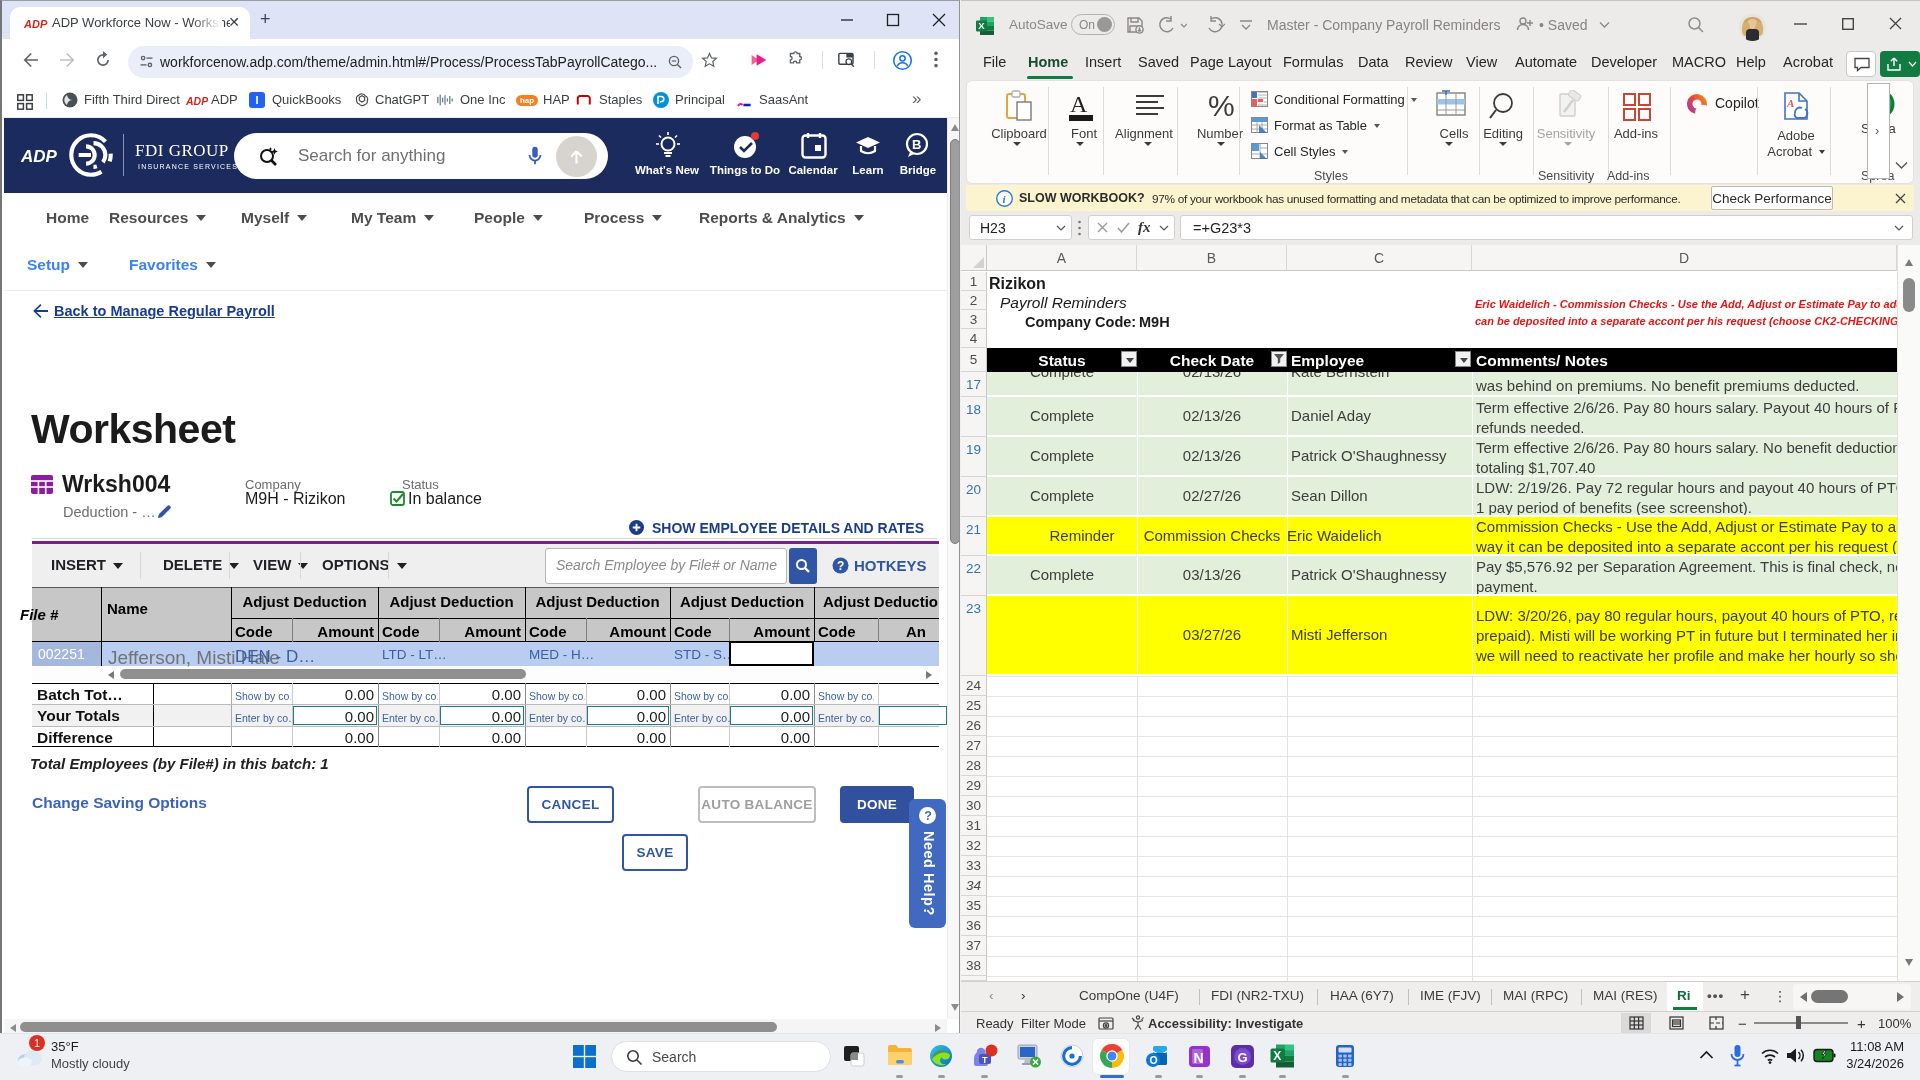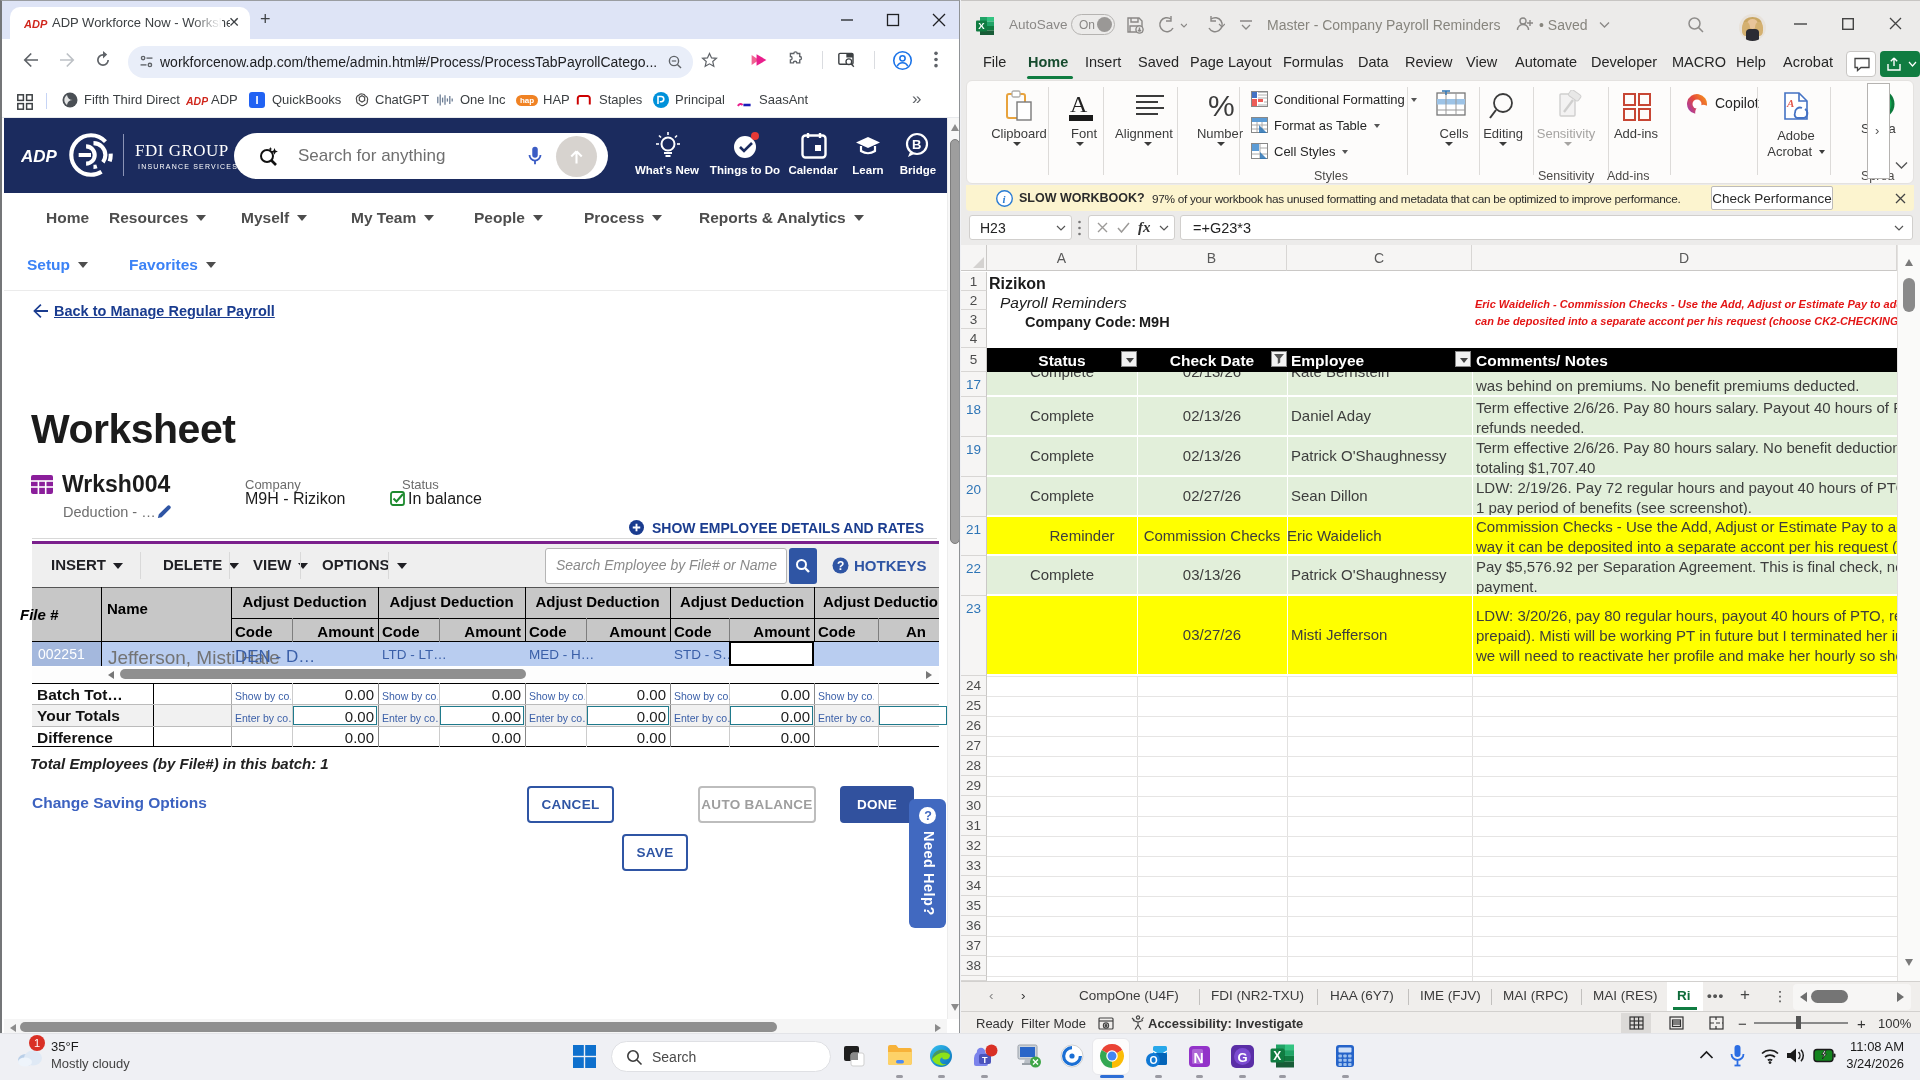--- a/index.html
+++ b/index.html
@@ -798,21 +798,21 @@
       <div class="rowh" style="top:431px;height:20px;line-height:20px;color:#4c4c4c;">24</div>
       <div class="rowh" style="top:451px;height:20px;line-height:20px;color:#4c4c4c;">25</div>
       <div class="rowh" style="top:471px;height:20px;line-height:20px;color:#4c4c4c;">26</div>
       <div class="rowh" style="top:491px;height:20px;line-height:20px;color:#4c4c4c;">27</div>
       <div class="rowh" style="top:511px;height:20px;line-height:20px;color:#4c4c4c;">28</div>
       <div class="rowh" style="top:531px;height:20px;line-height:20px;color:#4c4c4c;">29</div>
       <div class="rowh" style="top:551px;height:20px;line-height:20px;color:#4c4c4c;">30</div>
       <div class="rowh" style="top:571px;height:20px;line-height:20px;color:#4c4c4c;">31</div>
       <div class="rowh" style="top:591px;height:20px;line-height:20px;color:#4c4c4c;">32</div>
       <div class="rowh" style="top:611px;height:20px;line-height:20px;color:#4c4c4c;">33</div>
-      <div class="rowh" style="top:631px;height:20px;line-height:20px;color:#4c4c4c;">34</div>
+      <div class="rowh" style="top:631px;height:20px;line-height:20px;color:#4c4c4c;font-style:italic;">34</div>
       <div class="rowh" style="top:651px;height:20px;line-height:20px;color:#4c4c4c;">35</div>
       <div class="rowh" style="top:671px;height:20px;line-height:20px;color:#4c4c4c;">36</div>
       <div class="rowh" style="top:691px;height:20px;line-height:20px;color:#4c4c4c;">37</div>
       <div class="rowh" style="top:711px;height:20px;line-height:20px;color:#4c4c4c;">38</div>
       <div class="rowh" style="top:731px;height:5px;"></div>
       <div style="position:absolute;left:176px;top:431px;width:1px;height:305px;background:#e2e1e0;"></div>
       <div style="position:absolute;left:326px;top:431px;width:1px;height:305px;background:#e2e1e0;"></div>
       <div style="position:absolute;left:511px;top:431px;width:1px;height:305px;background:#e2e1e0;"></div>
       <div style="position:absolute;left:26px;top:431px;width:910px;height:1px;background:#e6e5e4;"></div>
       <div style="position:absolute;left:26px;top:451px;width:910px;height:1px;background:#e6e5e4;"></div>

